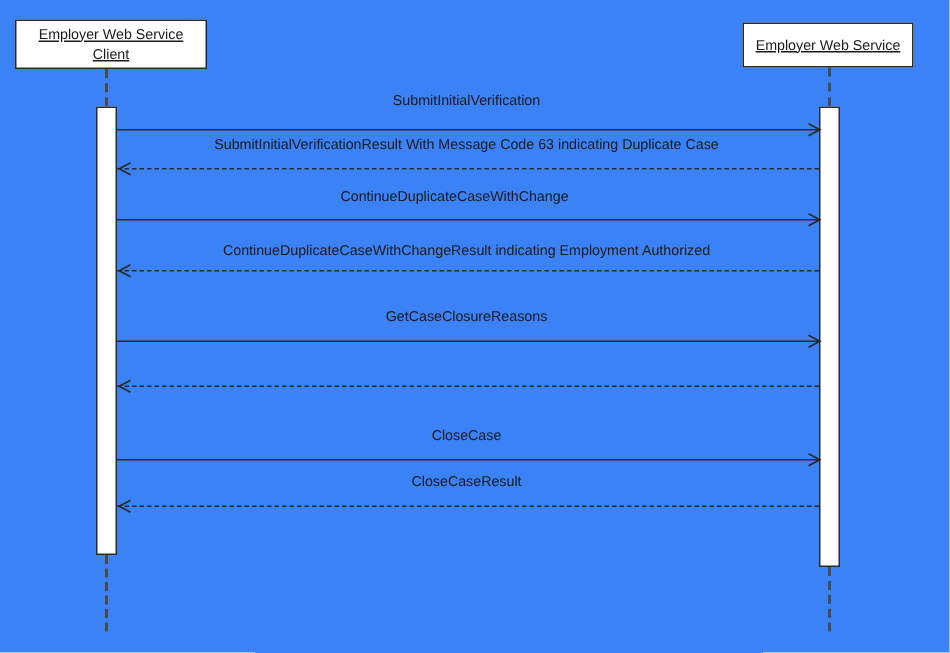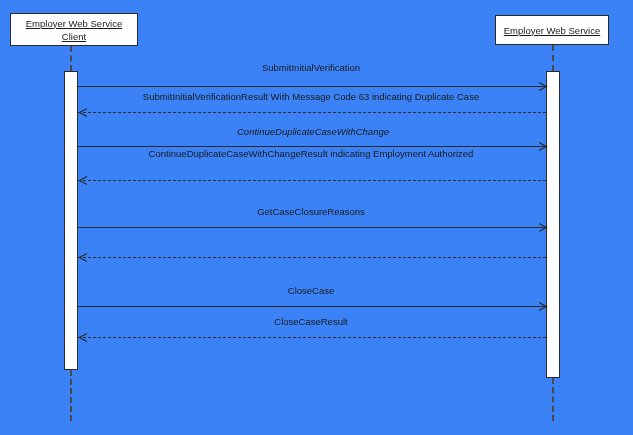--- a/index.html
+++ b/index.html
@@ -119,29 +119,29 @@
   </div>
 
   <div class="msg-label" style="left:311px; top:91px;">SubmitInitialVerificationResult With Message Code 63 indicating Duplicate Case</div>
   <div class="msg-arrow dashed" style="left:78px; top:112px; width:468px;"></div>
   <div class="arrowhead" style="left:78px; top:108px;">
     <svg width="10" height="9" viewBox="0 0 10 9">
         <polyline points="9,0.5 1.5,4.5 9,8.5" fill="none" stroke="#2b2b2b" stroke-width="1.2"></polyline>
       </svg>
   </div>
 
-  <div class="msg-label" style="left:313px; top:126px;font-style:italic;">ContinueDuplicateCaseWithChange</div>
+  <div class="msg-label" style="left:303px; top:126px;">ContinueDuplicateCaseWithChange</div>
   <div class="msg-arrow solid" style="left:78px; top:146px; width:468px;"></div>
   <div class="arrowhead" style="left:538px; top:142px;">
     <svg width="10" height="9" viewBox="0 0 10 9">
         <polyline points="1,0.5 8.5,4.5 1,8.5" fill="none" stroke="#2b2b2b" stroke-width="1.2"></polyline>
       </svg>
   </div>
 
-  <div class="msg-label" style="left:311px; top:148px;">ContinueDuplicateCaseWithChangeResult indicating Employment Authorized</div>
+  <div class="msg-label" style="left:311px; top:162px;">ContinueDuplicateCaseWithChangeResult indicating Employment Authorized</div>
   <div class="msg-arrow dashed" style="left:78px; top:180px; width:468px;"></div>
   <div class="arrowhead" style="left:78px; top:176px;">
     <svg width="10" height="9" viewBox="0 0 10 9">
         <polyline points="9,0.5 1.5,4.5 9,8.5" fill="none" stroke="#2b2b2b" stroke-width="1.2"></polyline>
       </svg>
   </div>
 
   <div class="msg-label" style="left:311px; top:206px;">GetCaseClosureReasons</div>
   <div class="msg-arrow solid" style="left:78px; top:227px; width:468px;"></div>
   <div class="arrowhead" style="left:538px; top:223px;">

